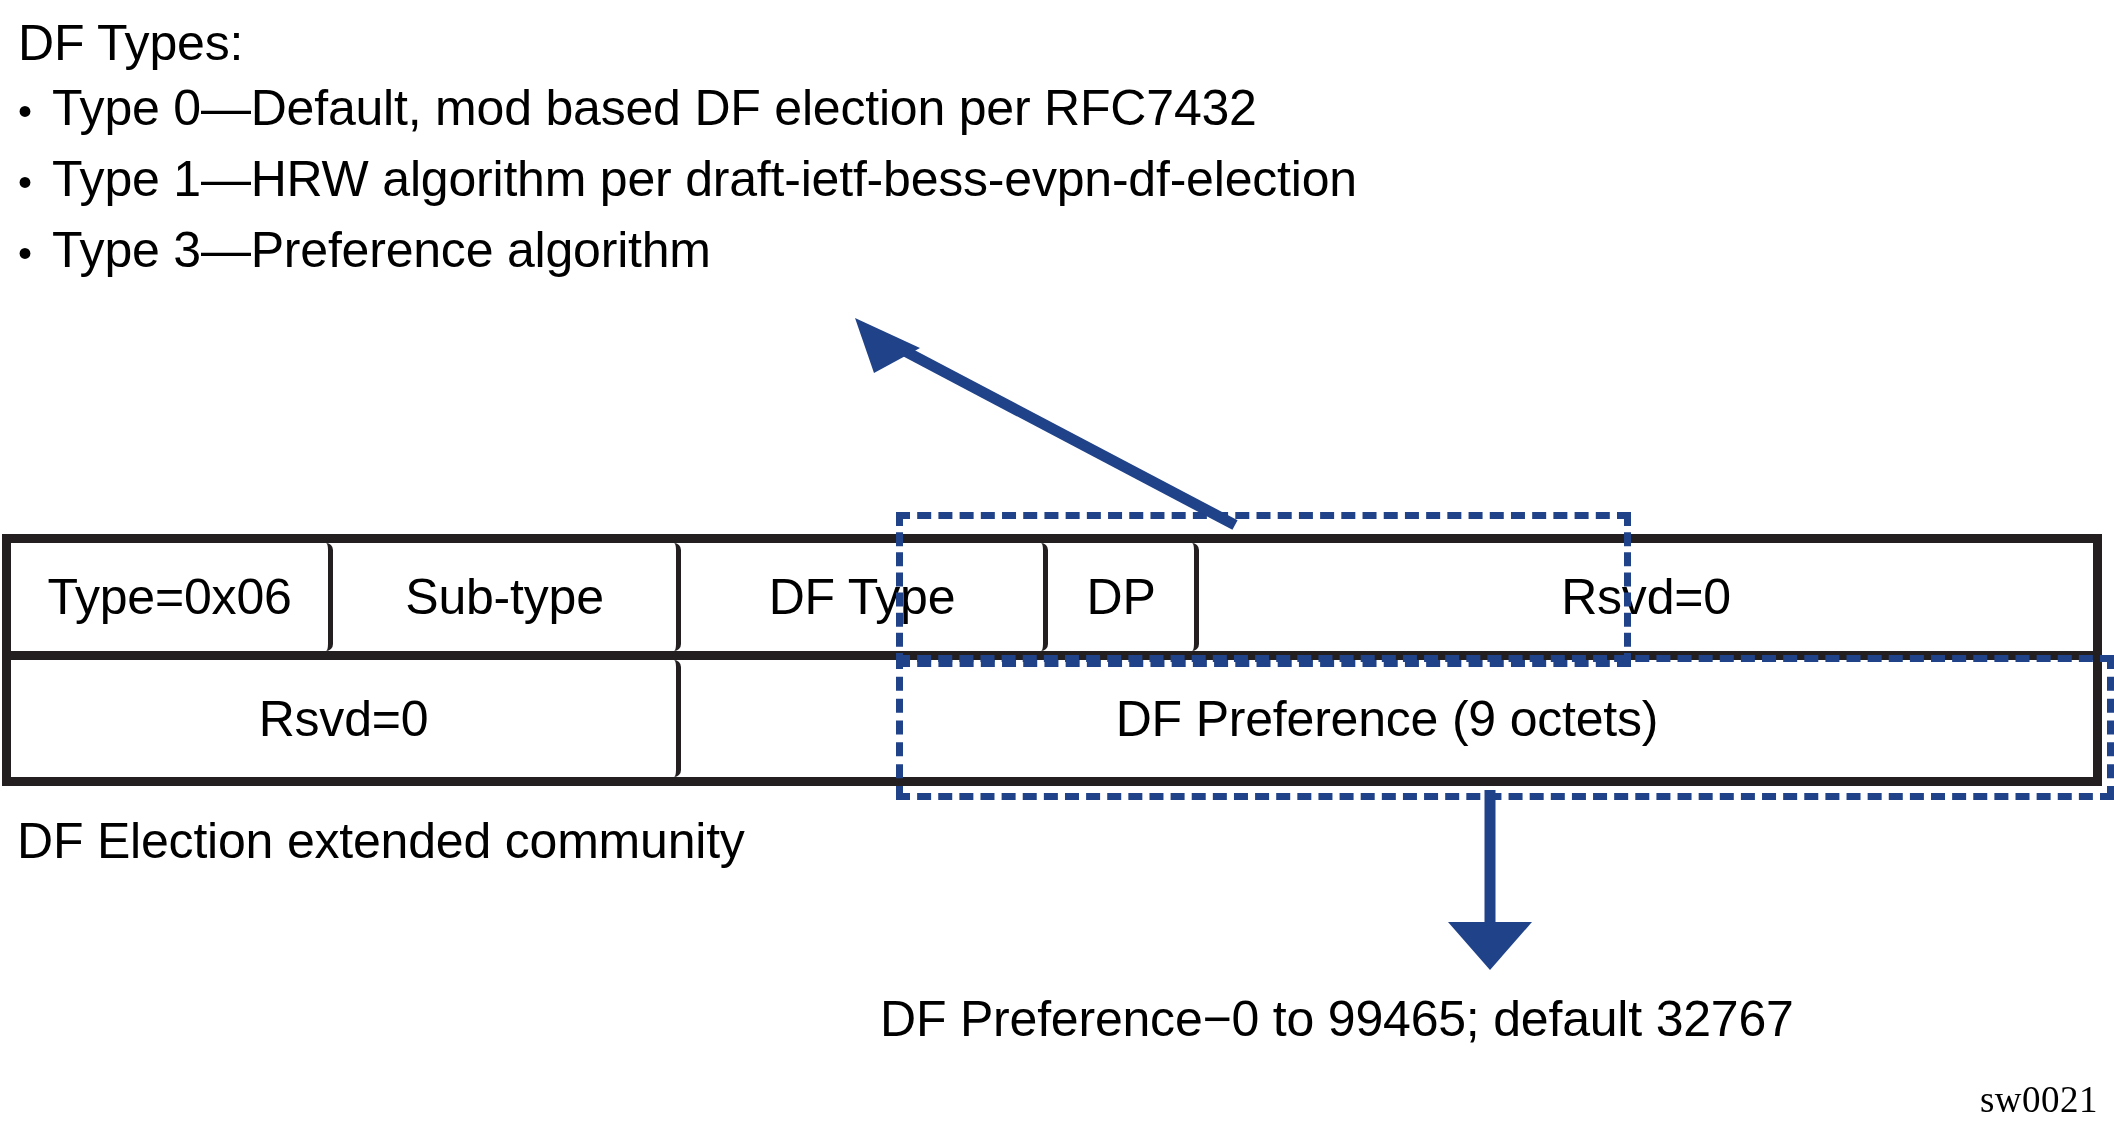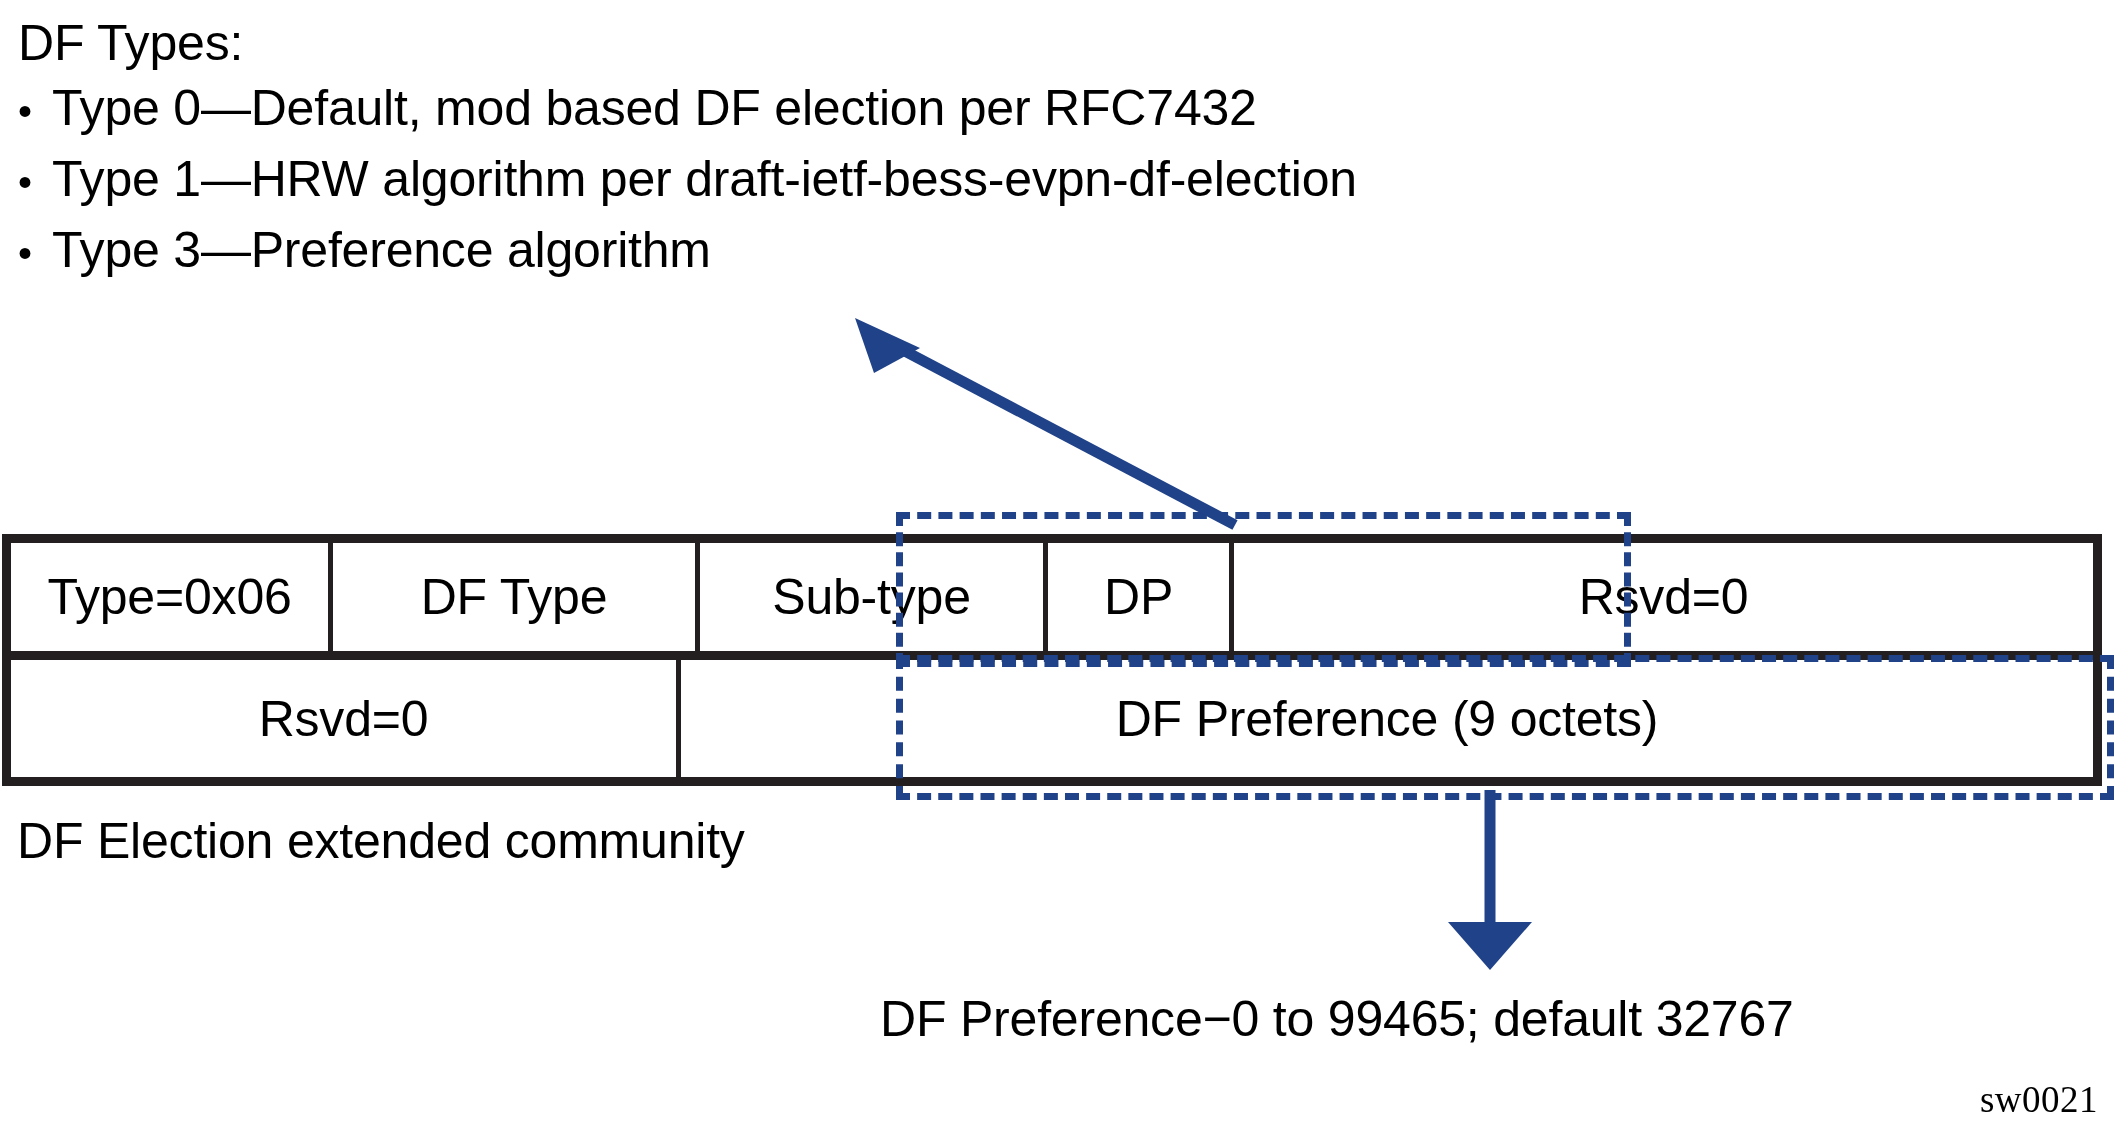--- a/index.html
+++ b/index.html
@@ -64,20 +64,21 @@
   .packet-cell {
     display: flex;
     align-items: center;
     justify-content: center;
     box-sizing: border-box;
     font-size: 50px;
     letter-spacing: -0.2px;
     white-space: nowrap;
     border-right: 5px solid #231f20;
     background: #ffffff;
+    border-radius: 7px;
   }
   .packet-cell:last-child { border-right: none; }
 
   
   .dashed-box {
     position: absolute;
     border: 7px dashed #204289;
     box-sizing: border-box;
     pointer-events: none;
   }
@@ -146,23 +147,23 @@
 
   <div class="legend-item">
     <span class="legend-bullet">•</span><span>Type 3—Preference algorithm</span>
   </div>
 </div>
 
 <div id="packet-structure">
 
   <div class="packet-row" id="packet-row-1">
     <div class="packet-cell" style="width:322px">Type=0x06</div>
+    <div class="packet-cell" style="width:348px">Sub-type</div>
     <div class="packet-cell" style="width:367px">DF Type</div>
-    <div class="packet-cell" style="width:348px">Sub-type</div>
-    <div class="packet-cell" style="width:186px">DP</div>
+    <div class="packet-cell" style="width:151px">DP</div>
     <div class="packet-cell" style="flex:1">Rsvd=0</div>
   </div>
 
   <div class="packet-row" id="packet-row-2">
     <div class="packet-cell" style="width:670px">Rsvd=0</div>
     <div class="packet-cell" style="flex:1">DF Preference (9 octets)</div>
   </div>
 
 </div>
 

